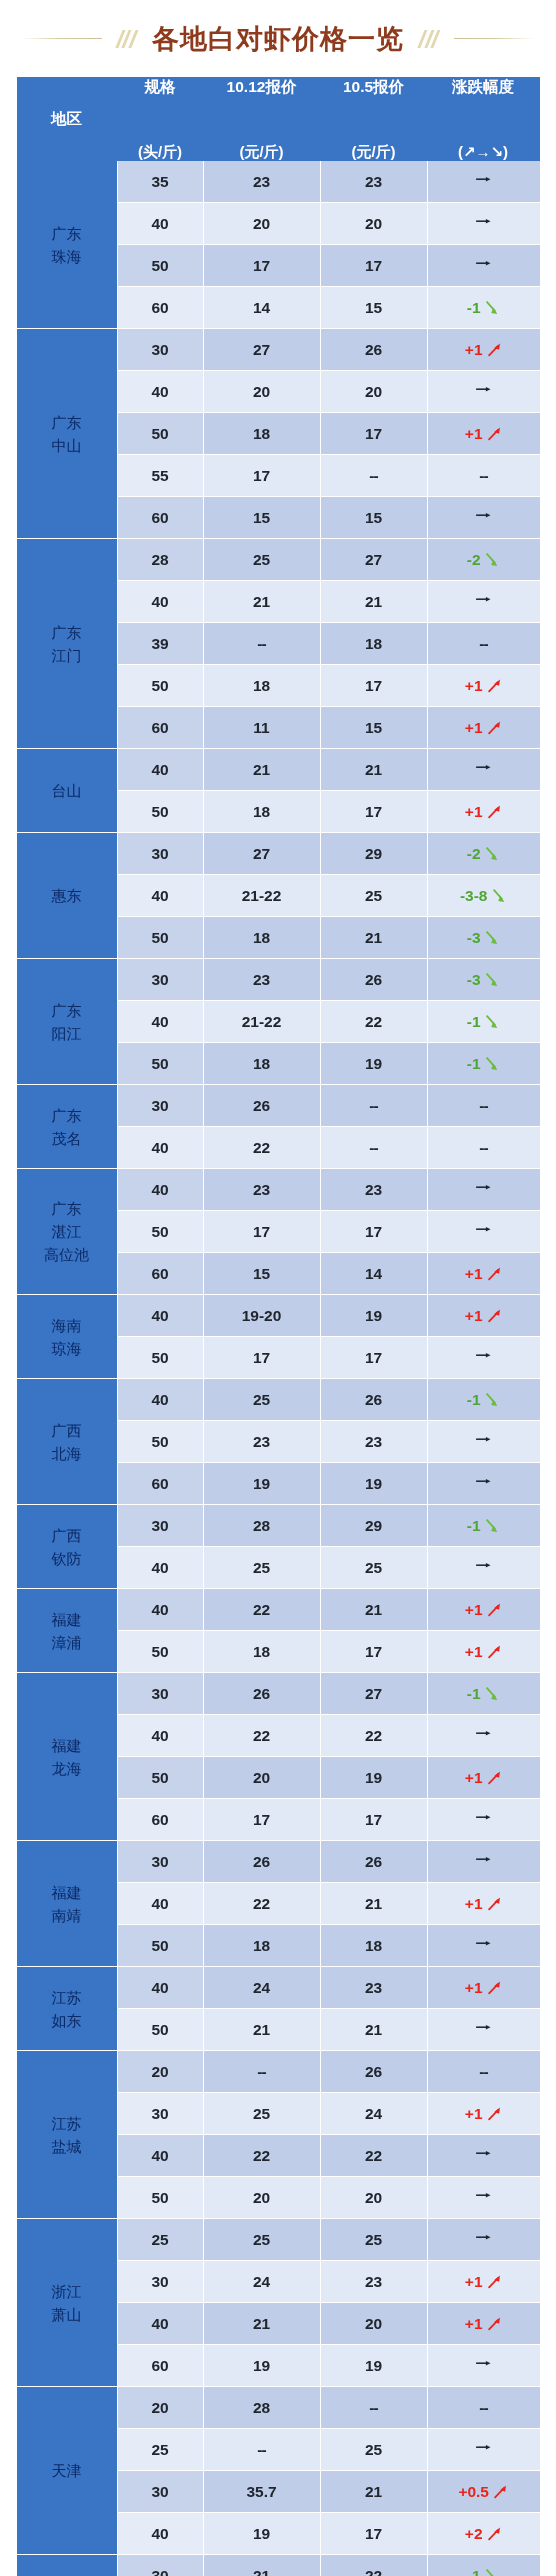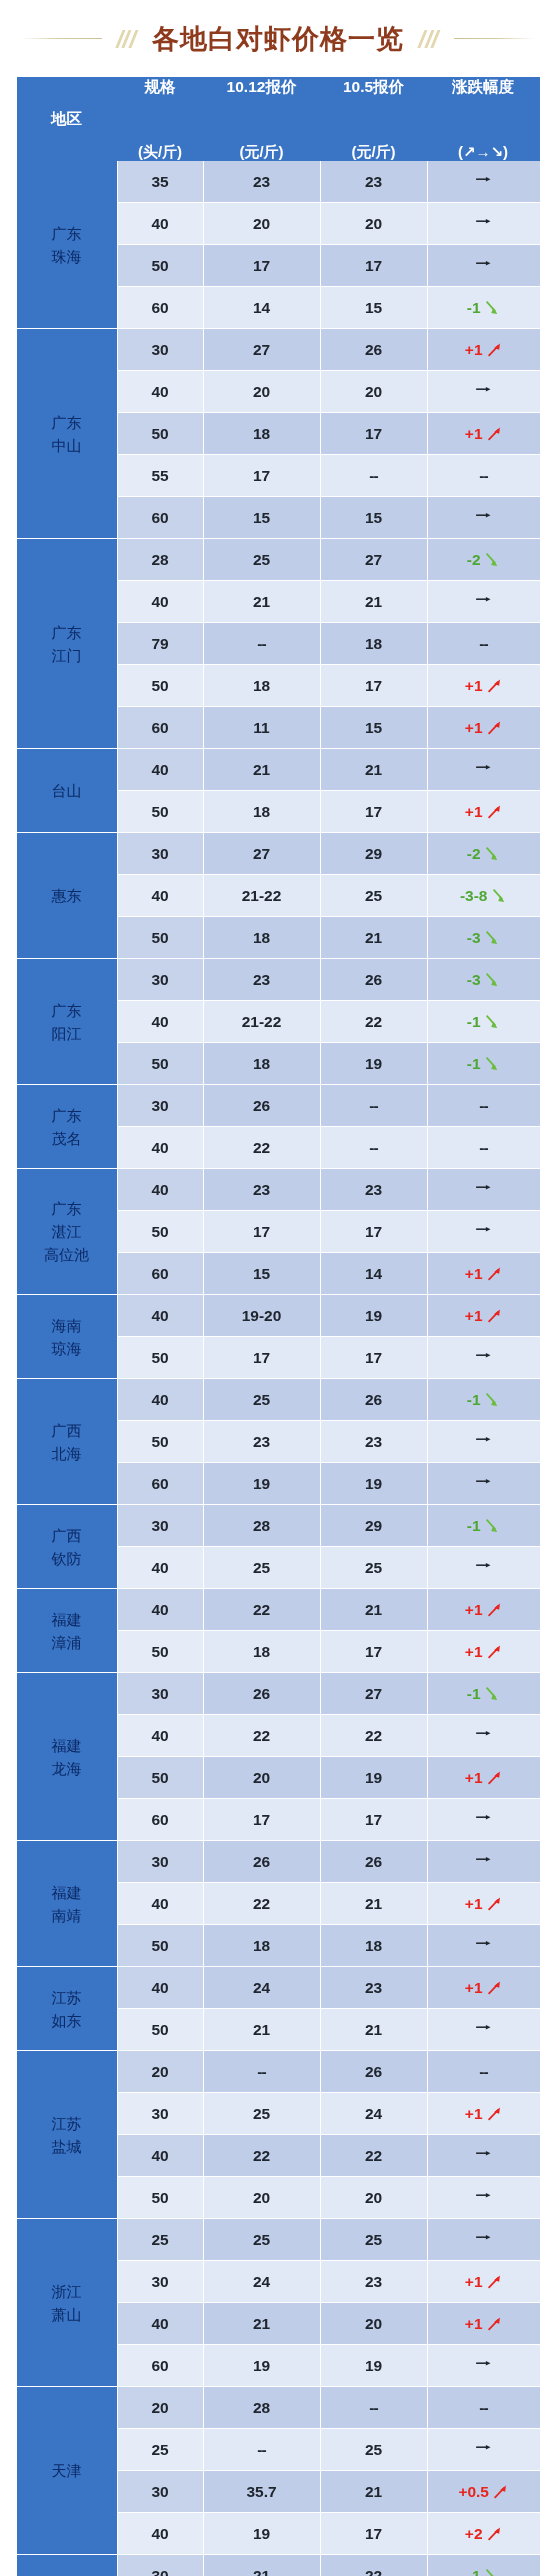--- a/index.html
+++ b/index.html
@@ -271,21 +271,21 @@
             <td class="cell">21</td>
             <td class="cell">21</td>
             <td class="cell"><span class="chg flat">
                 <svg width="20.6" height="14.4" viewBox="0 0 40 28">
                   <path d="M6 14 H29" stroke="#20262e" stroke-width="3" fill="none"></path>
                   <path d="M34 14 L25 9.5 L25 18.5 Z" fill="#20262e"></path>
                 </svg>
               </span></td>
           </tr>
           <tr class="odd">
-            <td class="cell spec">79</td>
+            <td class="cell spec">39</td>
             <td class="cell"><span class="dash">--</span></td>
             <td class="cell">18</td>
             <td class="cell"><span class="dash">--</span></td>
           </tr>
           <tr class="even">
             <td class="cell spec">50</td>
             <td class="cell">18</td>
             <td class="cell">17</td>
             <td class="cell"><span class="chg up">
                 <span class="val">+1</span>

